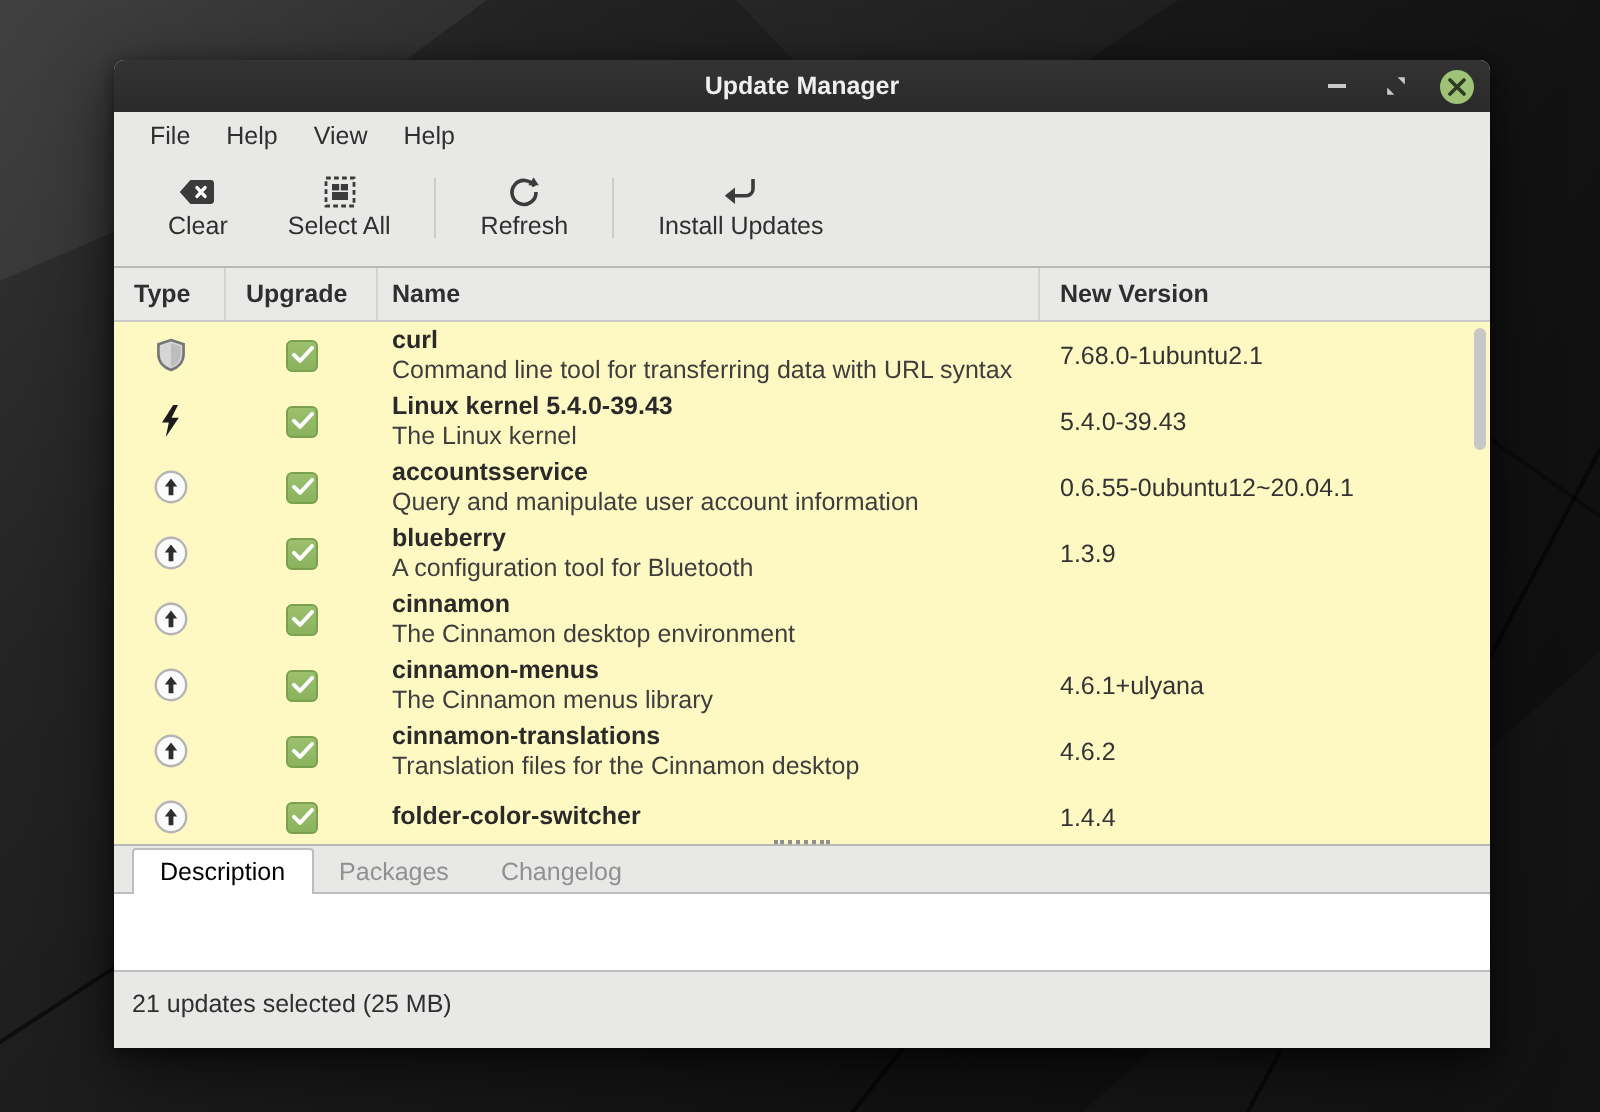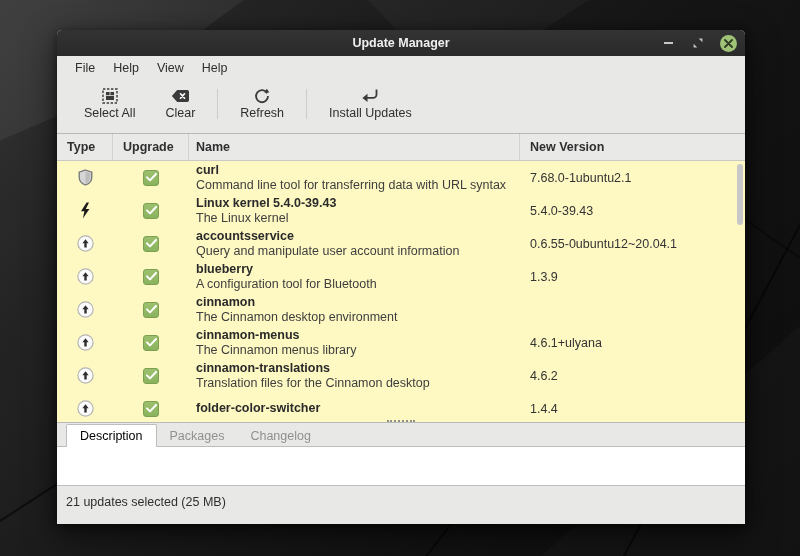--- a/index.html
+++ b/index.html
@@ -122,37 +122,37 @@
   <div class="menubar">
     <span class="menu-item">File</span>
     <span class="menu-item">Help</span>
     <span class="menu-item">View</span>
     <span class="menu-item">Help</span>
   </div>
 
   <div class="toolbar">
     <div class="tbtn">
       <span class="ticon">
+        <svg width="19" height="14" viewBox="0 0 19 14">
+          <path d="M6.2 1 H16.3 a1.7 1.7 0 0 1 1.7 1.7 v8.6 a1.7 1.7 0 0 1 -1.7 1.7 H6.2 L0.9 7 Z" fill="#3b3b3b"></path>
+          <path d="M9.5 4.8 L13.5 9.2 M13.5 4.8 L9.5 9.2" stroke="#fff" stroke-width="1.7" stroke-linecap="round"></path>
+        </svg>
+      </span>
+      <span>Clear</span>
+    </div>
+    <div class="tbtn">
+      <span class="ticon">
         <svg width="16" height="16" viewBox="0 0 16 16">
           <rect x="1" y="1" width="14" height="14" fill="none" stroke="#3b3b3b" stroke-width="1.4" stroke-dasharray="2.4 1.6"></rect>
           <rect x="4" y="4" width="3.6" height="3.2" fill="#3b3b3b"></rect>
           <rect x="8.4" y="4" width="3.6" height="3.2" fill="#3b3b3b"></rect>
           <rect x="4" y="8" width="8" height="4" fill="#3b3b3b"></rect>
         </svg>
       </span>
       <span>Select All</span>
-    </div>
-    <div class="tbtn">
-      <span class="ticon">
-        <svg width="19" height="14" viewBox="0 0 19 14">
-          <path d="M6.2 1 H16.3 a1.7 1.7 0 0 1 1.7 1.7 v8.6 a1.7 1.7 0 0 1 -1.7 1.7 H6.2 L0.9 7 Z" fill="#3b3b3b"></path>
-          <path d="M9.5 4.8 L13.5 9.2 M13.5 4.8 L9.5 9.2" stroke="#fff" stroke-width="1.7" stroke-linecap="round"></path>
-        </svg>
-      </span>
-      <span>Clear</span>
     </div>
     <div class="tsep"></div>
     <div class="tbtn">
       <span class="ticon">
         <svg width="16" height="16" viewBox="0 0 16 16">
           <path d="M13.2 5.2 A6 6 0 1 0 14 8" fill="none" stroke="#3b3b3b" stroke-width="1.8"></path>
           <polygon points="10.2,4.6 15.4,4.6 12.8,0.8" fill="#3b3b3b"></polygon>
         </svg>
       </span>
       <span>Refresh</span>

